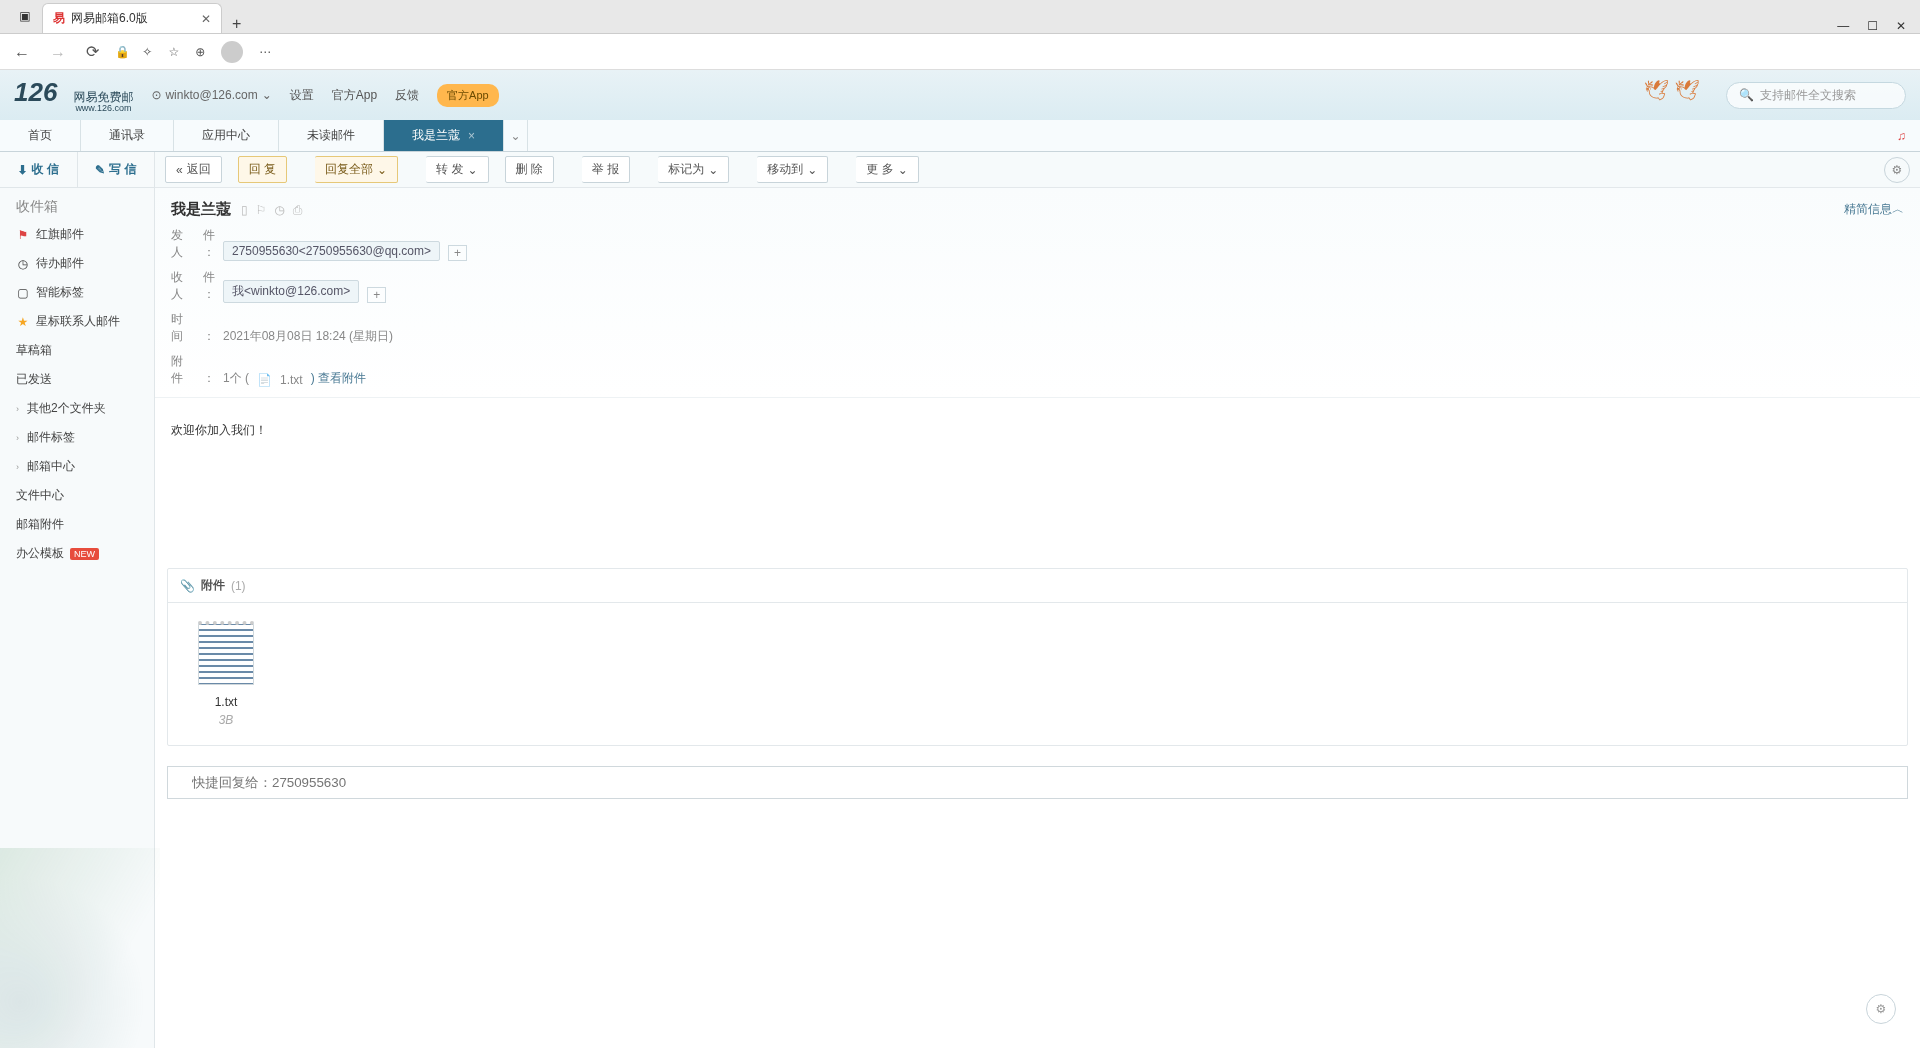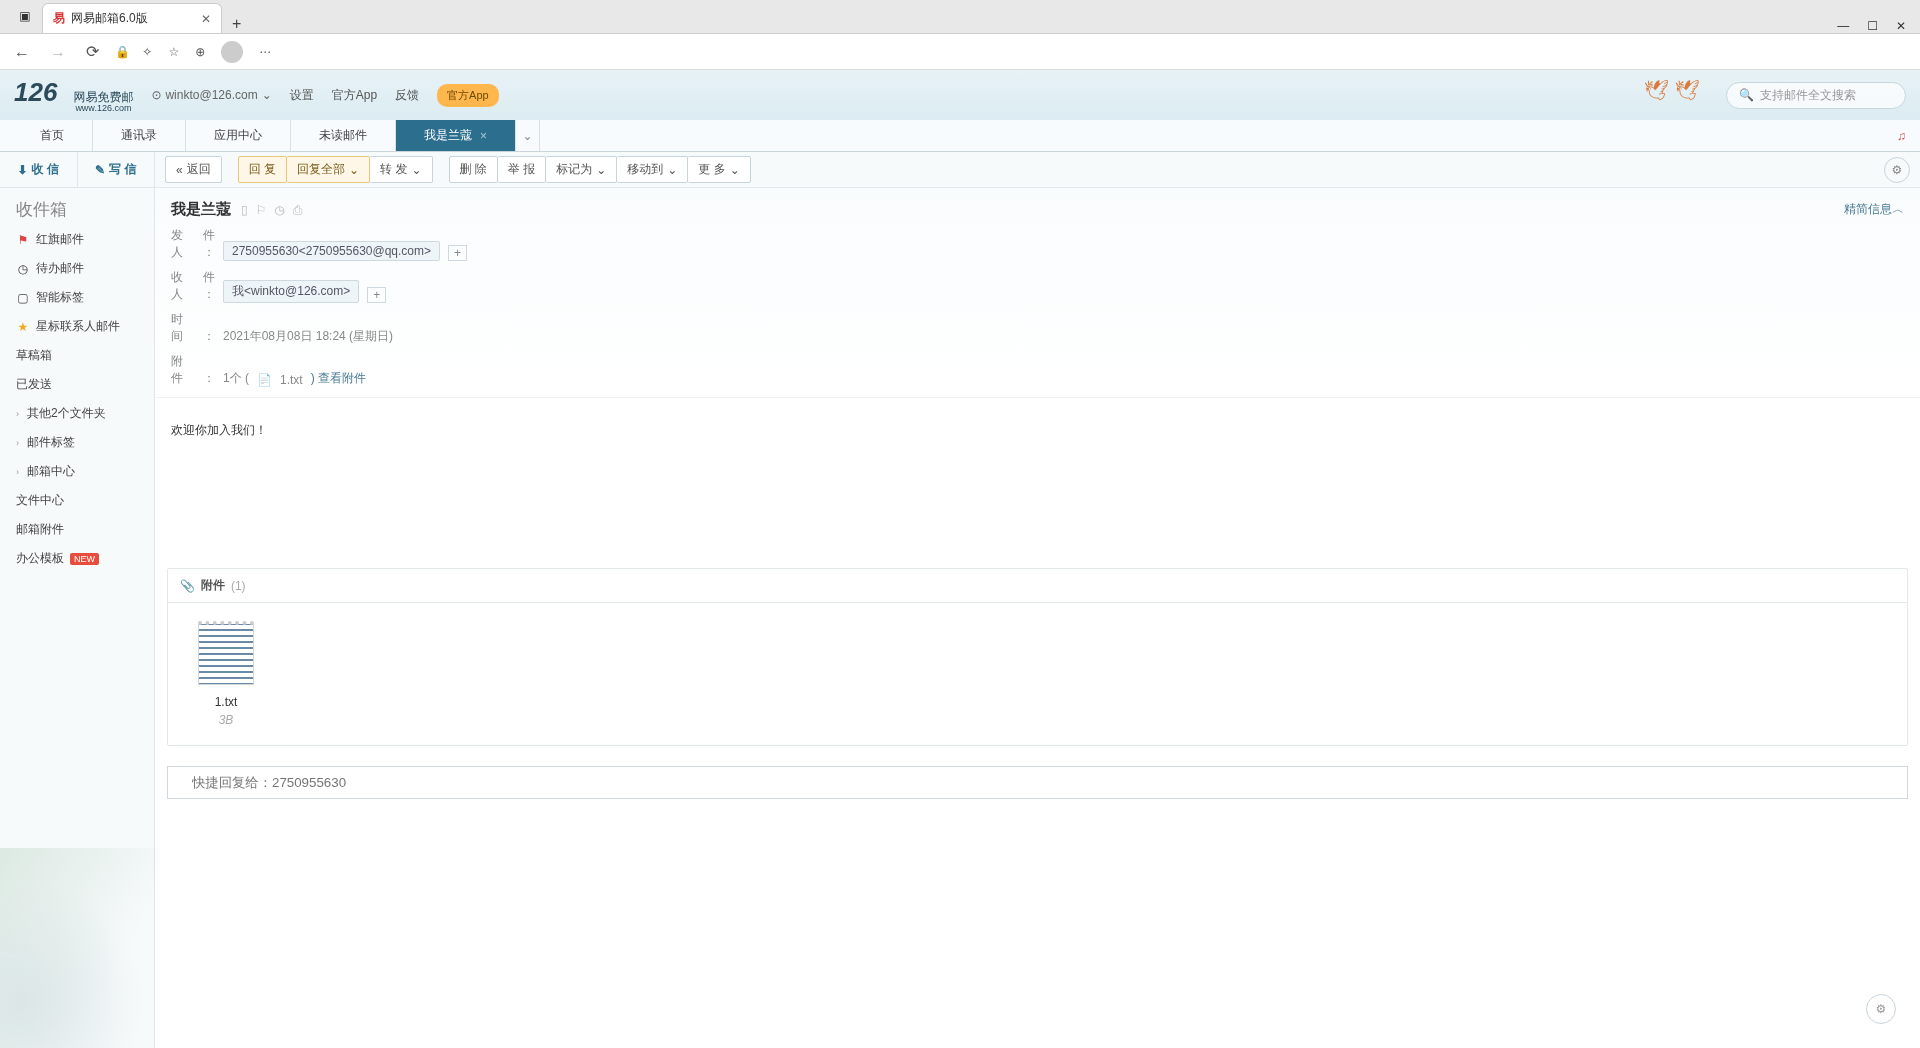--- a/index.html
+++ b/index.html
@@ -28,47 +28,47 @@
 .logo-num { font-size: 26px; font-weight: bold; color: #2b4a5a; font-style: italic; }
 .logo-txt { font-size: 12px; color: #2b4a5a; line-height: 1; }
 .logo-sub { font-size: 9px; color: #2b4a5a; }
 .user-email { color: #666; display: flex; align-items: center; gap: 4px; }
 .hdr-link { color: #555; }
 .hdr-vip { background: #ffb74d; color: #6b4a00; padding: 4px 10px; border-radius: 10px; font-size: 11px; }
 .search-box { margin-left: auto; background: rgba(255,255,255,0.7); border: 1px solid #c5d8e0; border-radius: 14px; padding: 4px 12px; display: flex; align-items: center; gap: 6px; width: 180px; color: #999; }
 .birds { position: absolute; right: 220px; top: 8px; color: #d97a3a; font-size: 20px; }
 
 
-.main-tabs { height: 32px; background: #f7fbfd; display: flex; border-bottom: 1px solid #c8d4da; padding-left: 12px; }
+.main-tabs { height: 32px; background: #f7fbfd; display: flex; border-bottom: 1px solid #c8d4da; }
 .main-tab { padding: 0 28px; display: flex; align-items: center; border-right: 1px solid #d8e2e6; color: #444; cursor: pointer; }
 .main-tab.active { background: #2c6e8e; color: #fff; }
 .main-tab .tab-x { margin-left: 8px; color: rgba(255,255,255,0.6); }
 .main-tab-more { width: 24px; display: flex; align-items: center; justify-content: center; border-right: 1px solid #d8e2e6; color: #888; }
 .music-icon { margin-left: auto; padding: 0 14px; display: flex; align-items: center; color: #d44; }
 
 
 .content { display: flex; height: calc(100vh - 152px); }
 .sidebar { width: 155px; background: #f7fafb; border-right: 1px solid #e0e6e9; display: flex; flex-direction: column; }
 .compose-row { display: flex; height: 36px; border-bottom: 1px solid #e0e6e9; }
 .compose-btn { flex: 1; display: flex; align-items: center; justify-content: center; gap: 4px; color: #2c6e8e; font-weight: bold; cursor: pointer; }
 .compose-btn:first-child { border-right: 1px solid #e0e6e9; }
-.side-section { padding: 10px 0 4px 16px; color: #888; font-size: 17px; }
+.side-section { padding: 10px 0 4px 16px; color: #888; font-size: 14px; }
 .side-item { padding: 6px 0 6px 16px; display: flex; align-items: center; gap: 6px; color: #444; cursor: pointer; }
 .side-item .caret { color: #999; font-size: 9px; margin-right: 2px; }
 .side-item .ic { width: 14px; text-align: center; }
 .flag-red { color: #d44; }
 .star-y { color: #f6a623; }
 .badge-new { background: #e74c3c; color: #fff; font-size: 9px; padding: 1px 4px; border-radius: 2px; }
 
 
 .reader { flex: 1; display: flex; flex-direction: column; background: #fff; overflow: auto; position: relative; }
 .toolbar { height: 36px; border-bottom: 1px solid #e3e8eb; display: flex; align-items: center; padding: 0 10px; gap: 6px; background: #f6fafb; }
 .tb-btn { border: 1px solid #c8d4da; background: #fff; padding: 4px 10px; color: #555; cursor: pointer; display: flex; align-items: center; gap: 4px; border-radius: 2px; }
 .tb-btn.primary { background: #fef7e8; border-color: #e6c878; color: #7a5c1a; }
-.tb-group { display: flex; }
+.tb-group { display: flex; gap: 28px; }
 .tb-group .tb-btn:not(:first-child) { border-left: none; }
 .tb-sep { width: 4px; }
 .gear { margin-left: auto; border: 1px solid #c8d4da; width: 26px; height: 26px; border-radius: 50%; display: flex; align-items: center; justify-content: center; color: #888; }
 
 .msg-head { padding: 12px 16px 10px; border-bottom: 1px solid #eef2f4; background: linear-gradient(#f9fcfd,#fff); }
 .subject-row { display: flex; align-items: center; gap: 10px; }
 .subject { font-size: 15px; font-weight: bold; color: #333; }
 .subject-icons { color: #bbb; display: flex; gap: 8px; }
 .brief-link { margin-left: auto; color: #4a7a94; cursor: pointer; }
 .meta-row { display: flex; align-items: flex-end; gap: 8px; margin-top: 8px; color: #888; }

